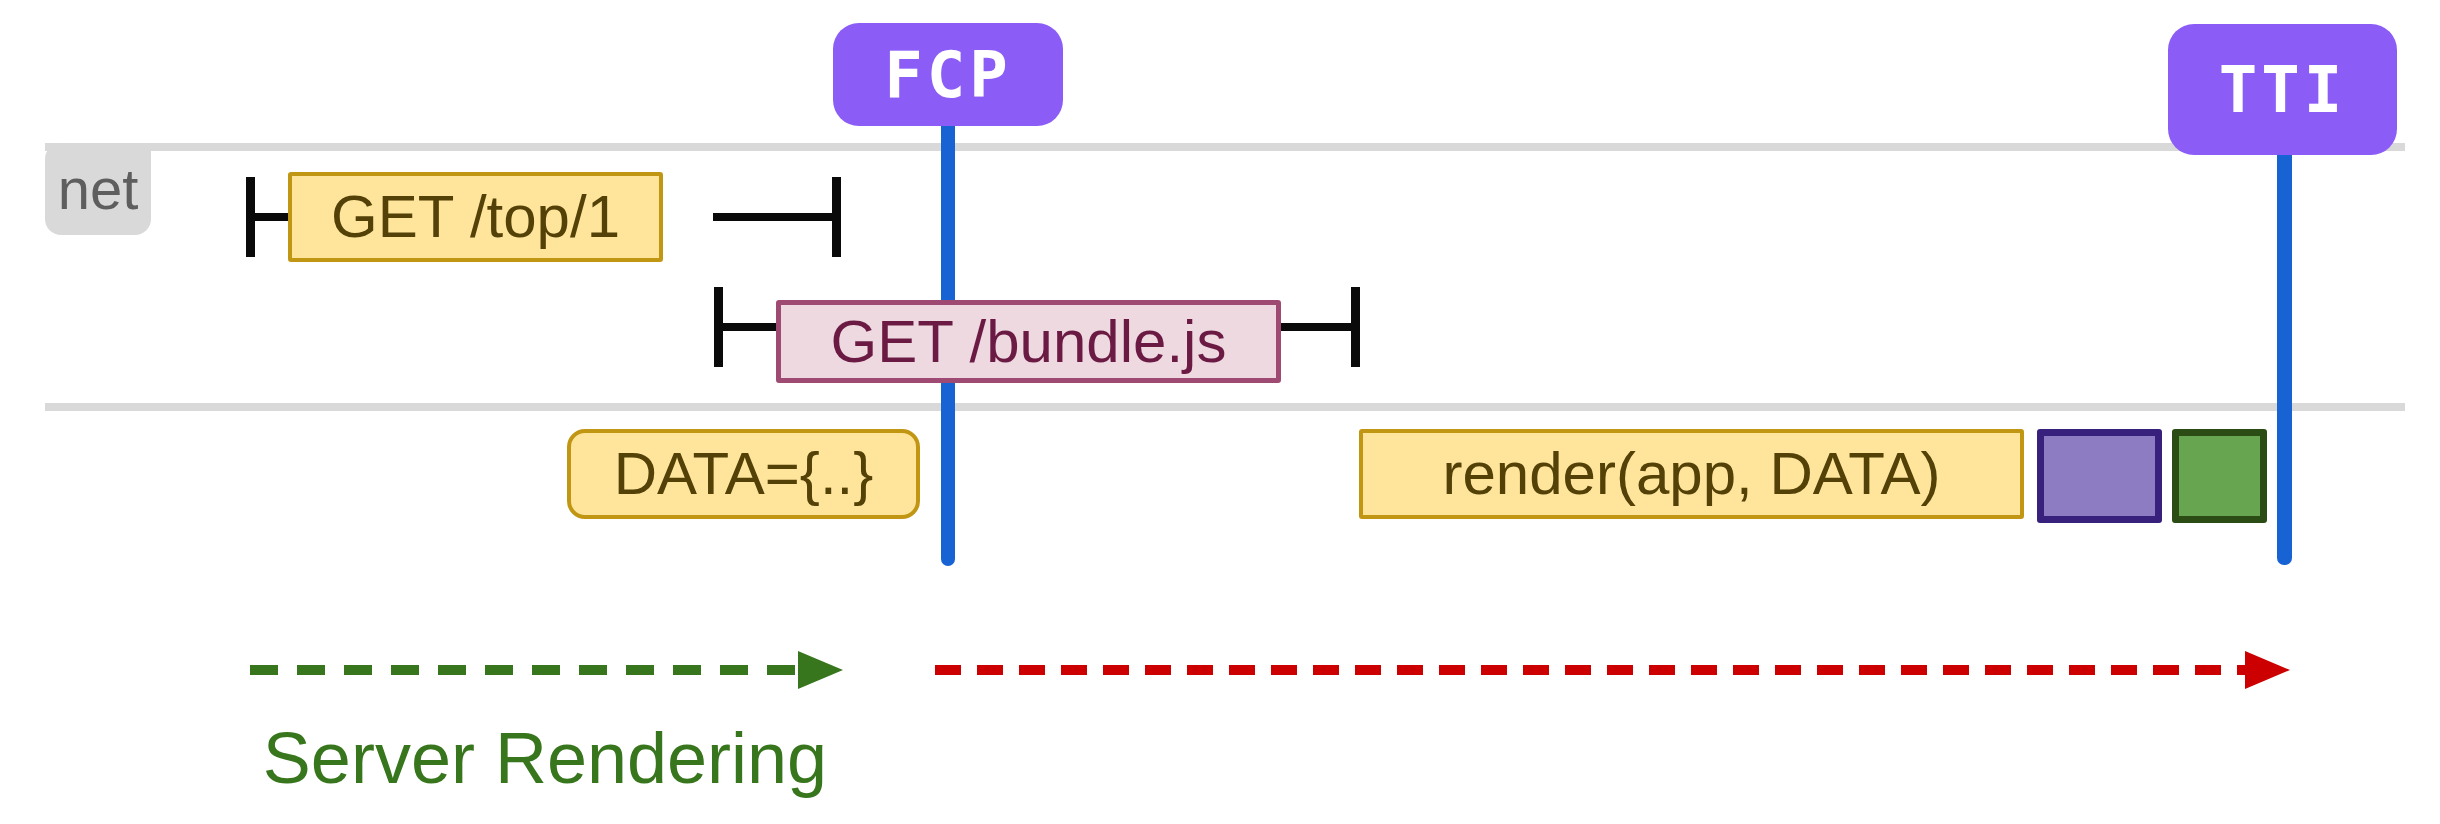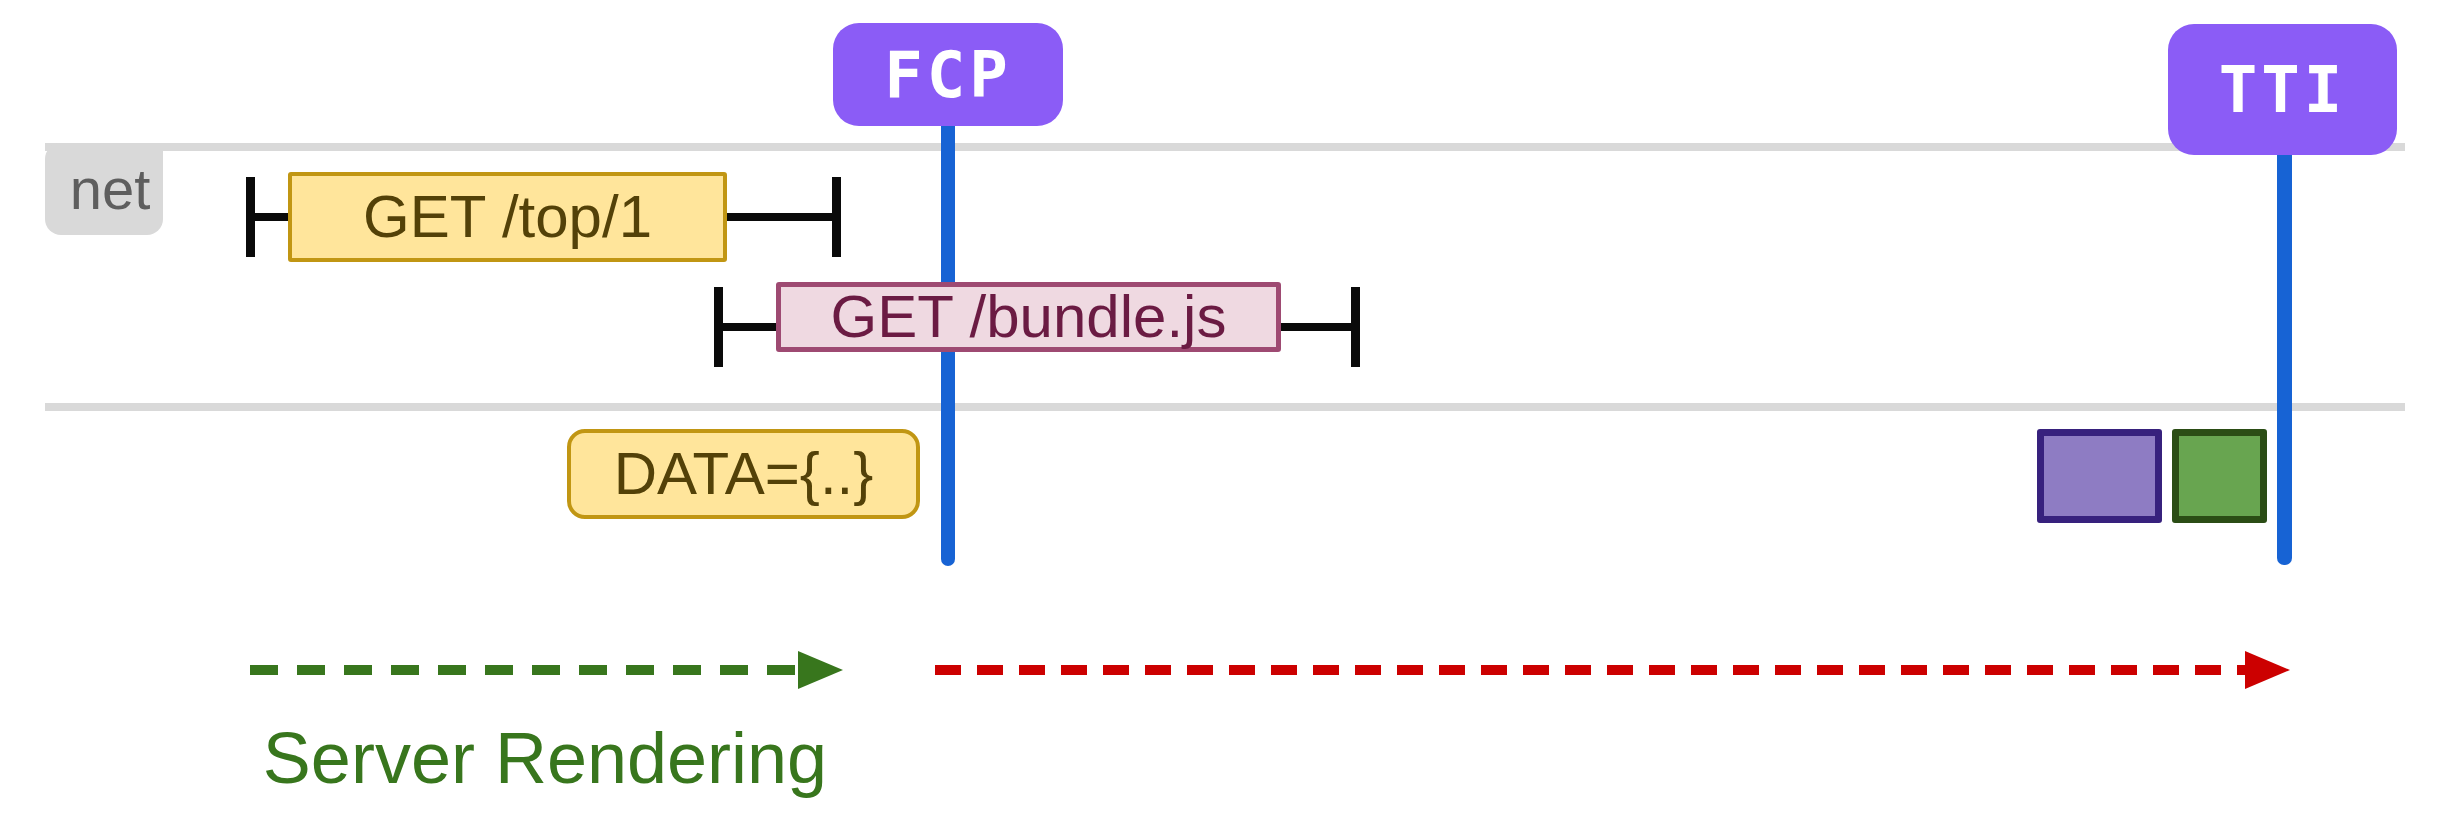--- a/index.html
+++ b/index.html
@@ -29,21 +29,20 @@
     width:106px;
     background:#d9d9d9;
     border-radius:16px 0 16px 16px;
     display:flex;
     align-items:center;
     justify-content:center;
     color:#5e5e5e;
     font-size:58px;
     line-height:1;
     z-index:2;
-    padding-left:12px;
   }
 
   
   .metric-line{
     position:absolute;
     background:#1763d4;
     border-radius:0 0 7px 7px;
     z-index:3;
   }
 
@@ -153,37 +152,40 @@
 
   <div class="metric-line" style="left:941px;top:124px;width:14px;height:442px;"></div>
   <div class="metric-line" style="left:2277px;top:125px;width:15px;height:440px;"></div>
 
   <div class="lane-tab" style="top:143px;height:92px;">
     <span>net</span>
   </div>
 
   <div class="whisker-bar" style="left:246px;top:177px;"></div>
   <div class="whisker-line" style="left:255px;top:213px;width:33px;"></div>
-  <div class="task yellow" style="left:288px;top:172px;width:439px;height:90px;">
+  <div class="task yellow" style="left:288px;top:172px;width:375px;height:90px;">
     <span>GET /top/1</span>
   </div>
   <div class="whisker-line" style="left:713px;top:213px;width:119px;"></div>
   <div class="whisker-bar" style="left:832px;top:177px;"></div>
 
   <div class="whisker-bar" style="left:714px;top:287px;"></div>
   <div class="whisker-line" style="left:723px;top:323px;width:53px;"></div>
-  <div class="task pink" style="left:776px;top:282px;width:505px;height:70px;">
+  <div class="task pink" style="left:776px;top:300px;width:505px;height:83px;">
     <span>GET /bundle.js</span>
   </div>
   <div class="whisker-line" style="left:1281px;top:323px;width:70px;"></div>
   <div class="whisker-bar" style="left:1351px;top:287px;"></div>
 
   <div class="task yellow" style="left:567px;top:429px;width:353px;height:90px;border-radius:18px;">
     <span>DATA={..}</span>
   </div>
+  <div class="task yellow" style="left:1359px;top:429px;width:665px;height:90px;">
+    <span>render(app, DATA)</span>
+  </div>
   <div class="task purple" style="left:2037px;top:429px;width:125px;height:94px;"></div>
   <div class="task green" style="left:2172px;top:429px;width:95px;height:94px;"></div>
 
   <div class="badge" style="left:833px;top:23px;width:230px;height:103px;">
     <span>FCP</span>
   </div>
   <div class="badge" style="left:2168px;top:24px;width:229px;height:131px;">
     <span>TTI</span>
   </div>
 

